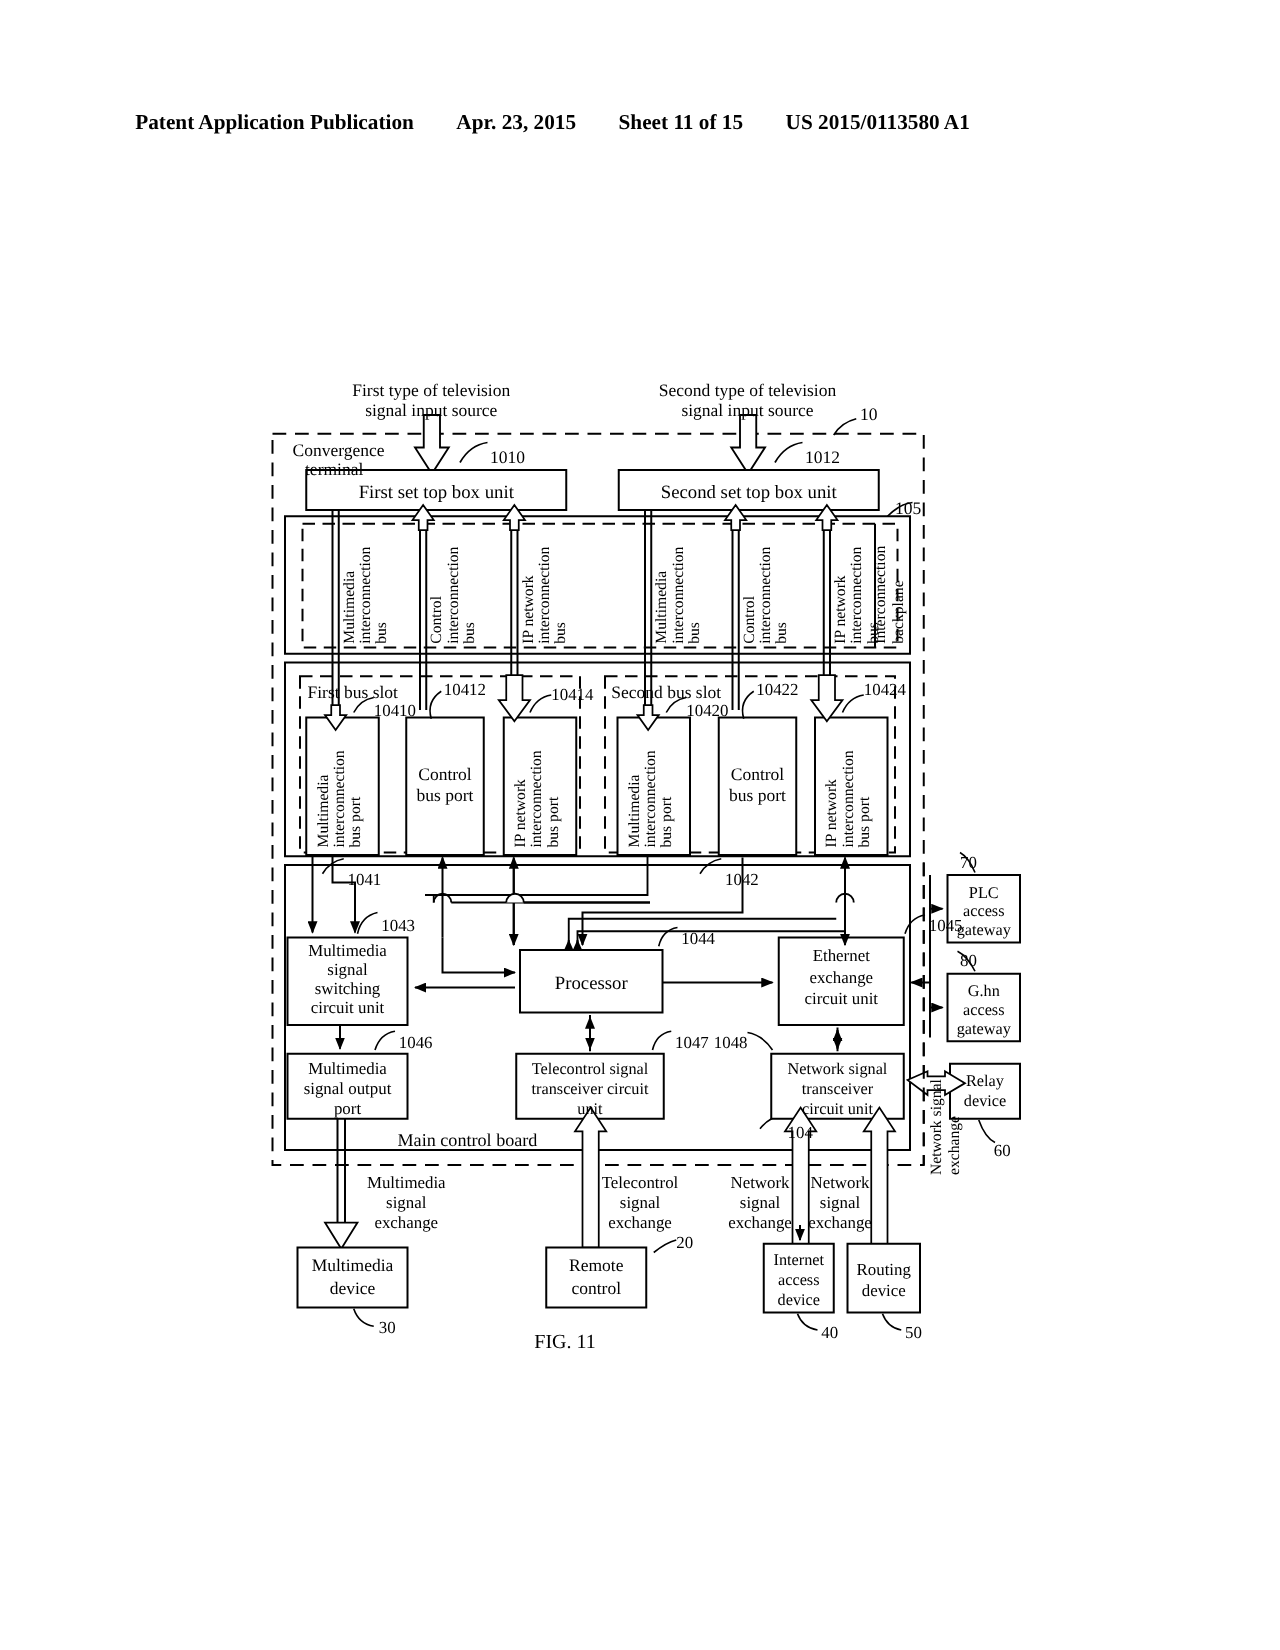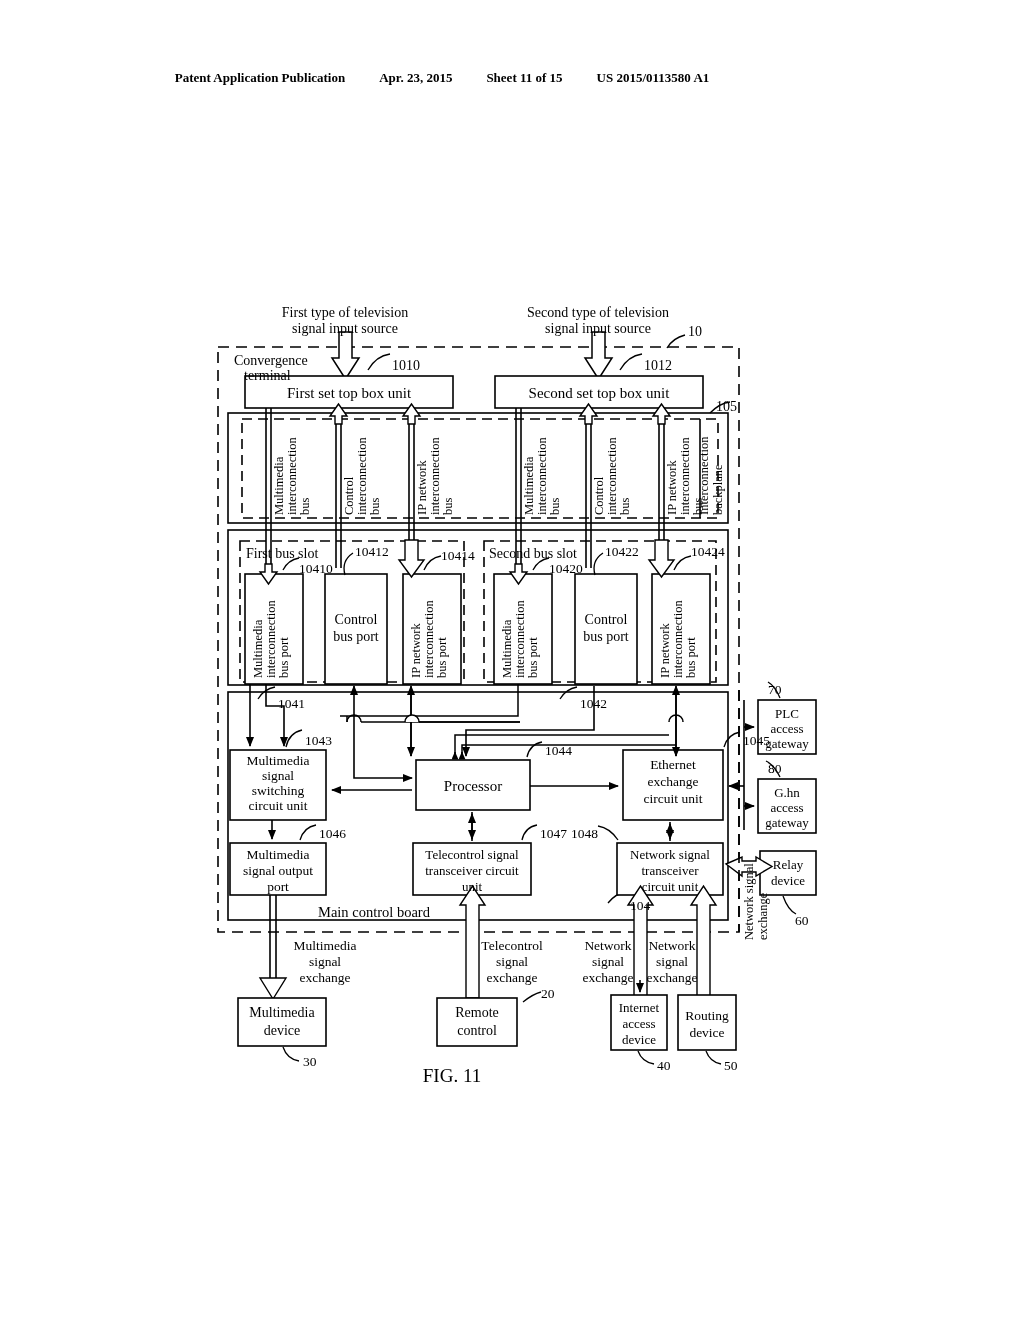--- a/index.html
+++ b/index.html
@@ -16,26 +16,26 @@
     overflow: hidden;
   }
   #page {
     position: absolute;
     left: 0; top: 0;
     width: 1024px;
     height: 1320px;
   }
   .hdr {
     position: absolute;
-    top: 70px;
+    top: 88px;
     left: 0;
     width: 884px;
     text-align: center;
     font-weight: bold;
-    font-size: 13px;
+    font-size: 17px;
     letter-spacing: 0px;
   }
   .hdr span { display: inline-block; }
   .hdr .h1 { margin-right: 34px; }
   .hdr .h2 { margin-right: 34px; }
 
   svg.diagram {
     position: absolute;
     left: 0;
     top: 0;
@@ -45,21 +45,21 @@
   svg text {
     font-family: "Liberation Serif", "DejaVu Serif", serif;
     fill: #000;
   }
   .figcap {
     position: absolute;
     top: 1065px;
     left: 0;
     width: 904px;
     text-align: center;
-    font-size: 19px;
+    font-size: 16px;
   }
 </style>
 </head>
 <body>
 
 <div id="page">
 
   <div class="hdr">
     <span class="h1">Patent Application Publication</span><span class="h2">Apr. 23, 2015</span><span class="h3">Sheet 11 of 15</span><span class="h4" style="margin-left:34px;">US 2015/0113580 A1</span>
   </div>

